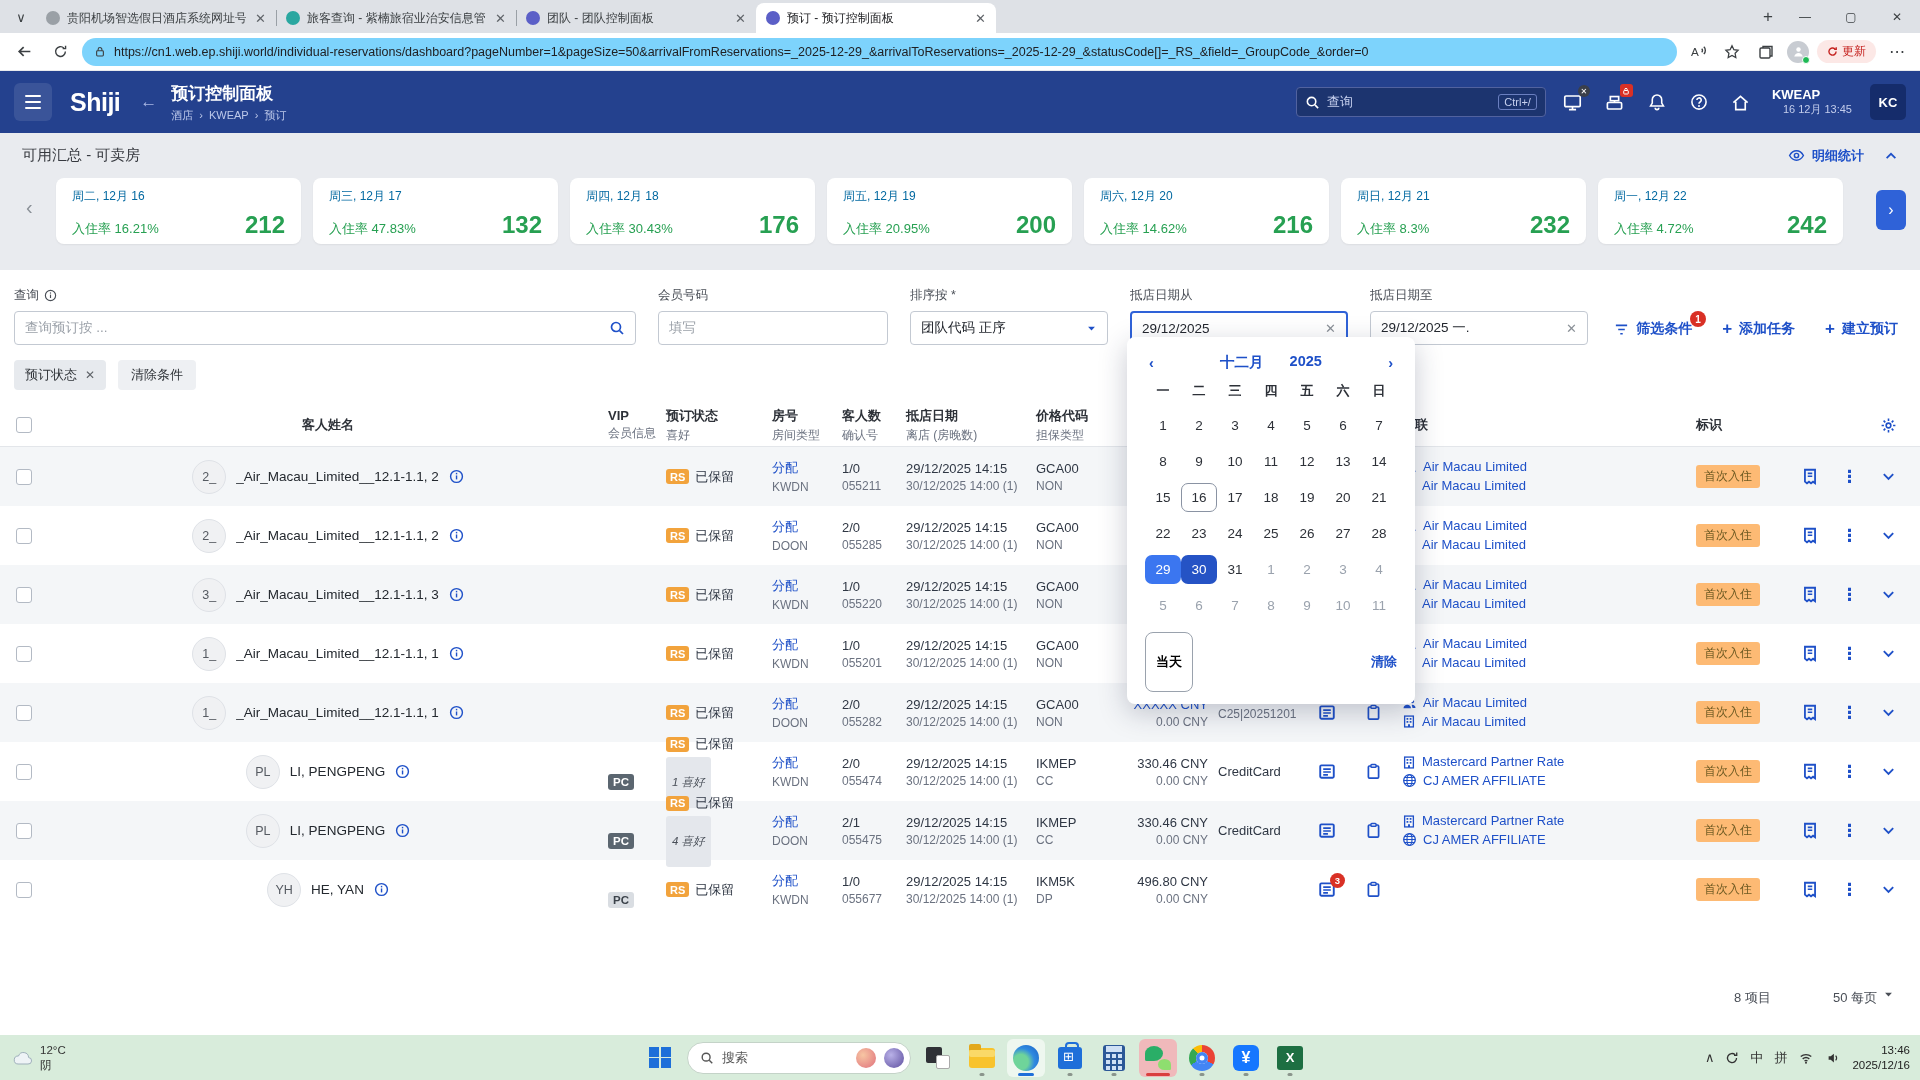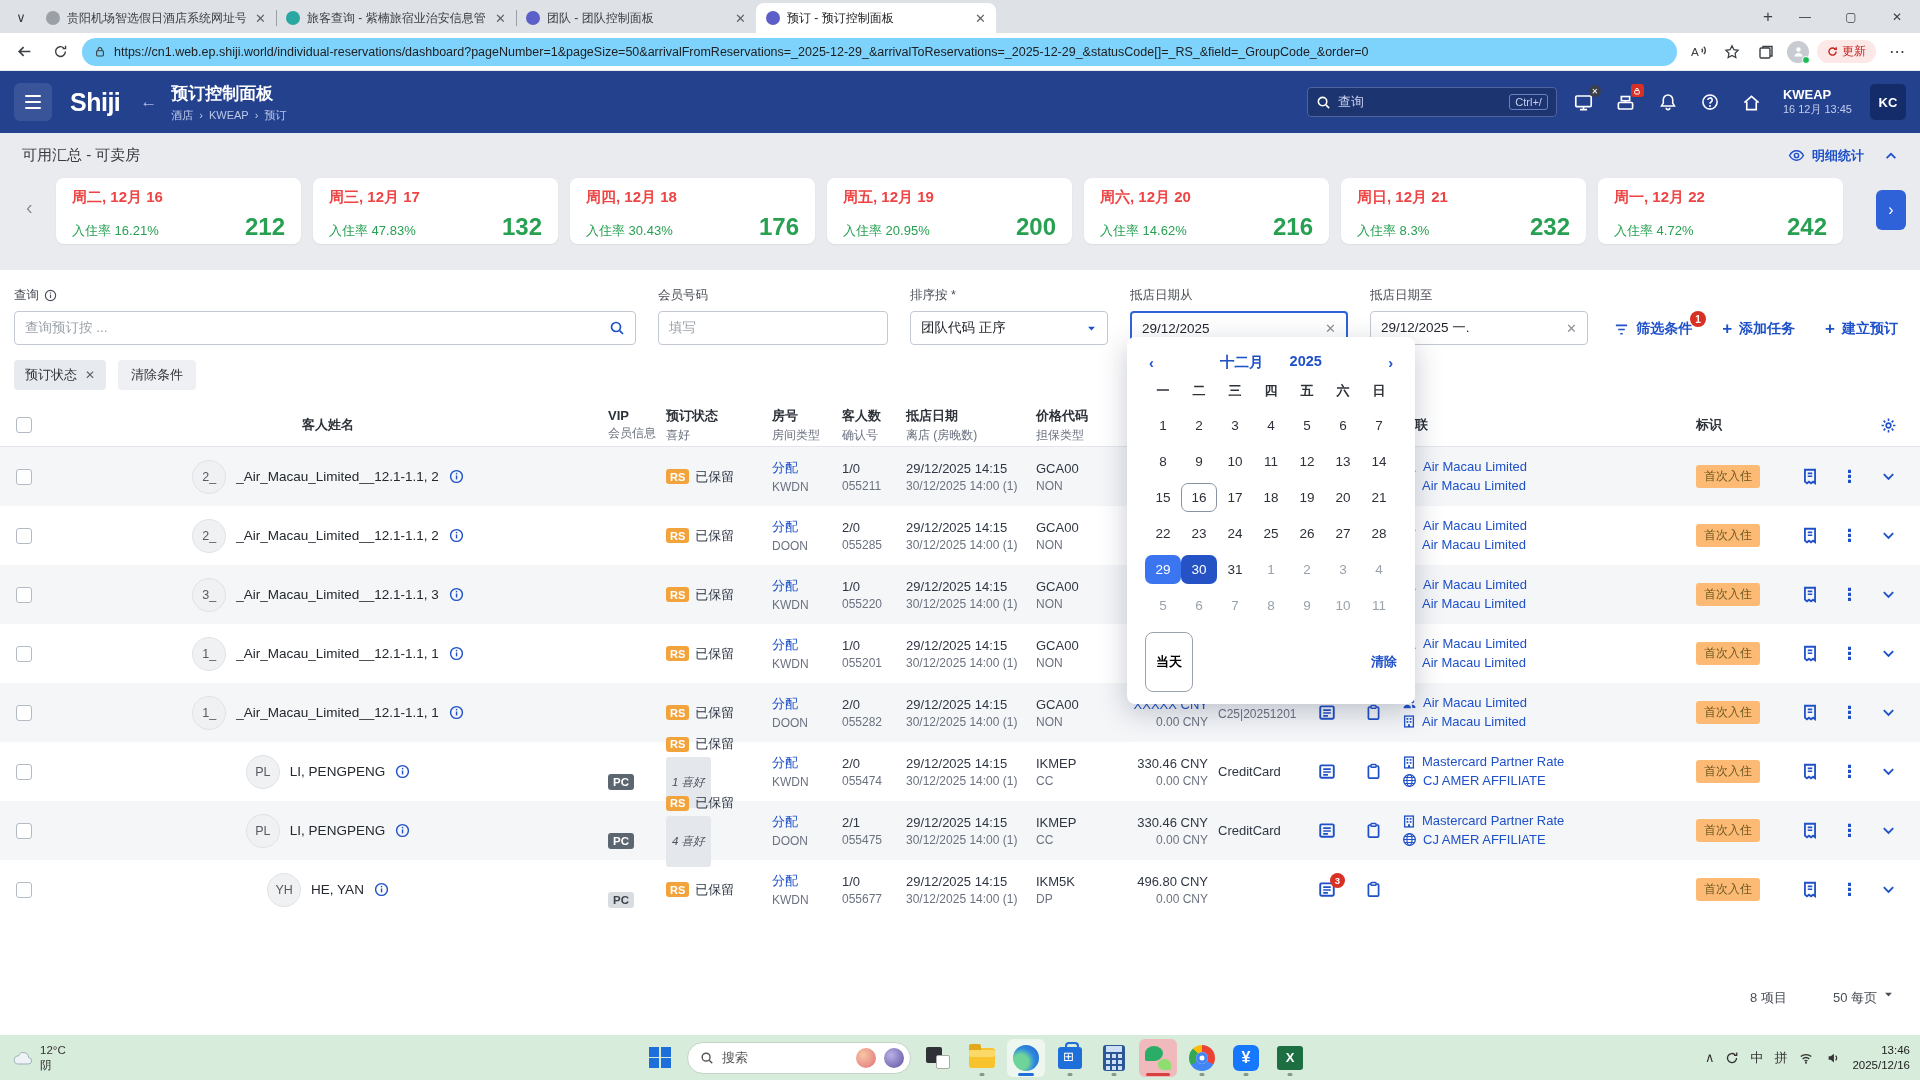--- a/index.html
+++ b/index.html
@@ -41,34 +41,34 @@
   .breadcrumb { font-size:11px; color:#bcc8ea; margin-top:3px; display:flex; gap:6px; align-items:center; }
   .hspacer { flex:1; }
   .hsearch { width:250px; height:30px; background:#1c346f; border:1px solid #51629f; border-radius:4px; display:flex; align-items:center; padding:0 8px; gap:7px; }
   .hsearch .ph { font-size:13px; color:#c6d0ee; flex:1; }
   .hsearch .kbd { font-size:11px; color:#c6d0ee; border:1px solid #6a7fc0; border-radius:3px; padding:1px 5px; }
   .hic { width:30px; height:30px; display:flex; align-items:center; justify-content:center; color:#fff; position:relative; }
   .hic .badge-x { position:absolute; top:-2px; right:-2px; width:12px; height:12px; border-radius:50%; background:#3a3f4a; color:#fff; font-size:8px; display:flex; align-items:center; justify-content:center; }
   .hic .badge-lock { position:absolute; top:-3px; right:-3px; width:13px; height:13px; border-radius:3px; background:#d93025; color:#fff; display:flex; align-items:center; justify-content:center; }
   .prop { text-align:left; line-height:1.25; margin-left:4px; }
   .prop .p1 { font-size:13px; font-weight:700; }
-  .prop .p2 { font-size:11px; color:#c3cdec; }
+  .prop .p2 { font-size:11px; color:#c3cdec;margin-left:11px; }
   .userchip { width:36px; height:36px; border-radius:5px; background:#152c6b; color:#fff; font-size:13px; font-weight:700; display:flex; align-items:center; justify-content:center; margin-left:6px; }
 
   
   .summary { height:137px; background:#e9ebef; padding-top:13px; }
   .sumhead { display:flex; align-items:center; padding:0 22px; }
   .sumhead .st { font-size:15px; color:#36393f; }
   .sumhead .right { margin-left:auto; display:flex; align-items:center; gap:7px; color:#1e50c8; font-size:13px; font-weight:600; }
   .collapse { color:#1e50c8; margin-left:20px; }
   .cards { position:relative; margin-top:13px; padding:0 56px; display:flex; gap:12px; }
   .card-arrow-l { position:absolute; left:26px; top:18px; color:#8a9097; font-size:20px; }
   .card-arrow-r { position:absolute; right:14px; top:12px; width:30px; height:40px; background:#2f62d8; border-radius:6px; color:#fff; display:flex; align-items:center; justify-content:center; font-size:16px; }
   .card { width:245px; height:66px; background:#fff; border-radius:8px; box-shadow:0 1px 2px rgba(0,0,0,.06); padding:10px 16px 0; flex:none; }
-  .card .cd { font-size:15px; color:#ef4444;font-weight:bold; }
+  .card .cd { font-size:12px; color:#0369a1; }
   .card .cline { display:flex; align-items:baseline; margin-top:6px; }
   .card .occ { font-size:13px; color:#27a052; }
   .card .avail { margin-left:auto; font-size:24px; font-weight:700; color:#27a052; }
 
   
   .content { background:#fff; }
   .filters { display:flex; padding:17px 22px 0 14px; gap:22px; }
   .field .flabel { font-size:12.5px; color:#4a4f57; display:flex; align-items:center; gap:5px; margin-bottom:7px; }
   .finput { height:34px; border:1px solid #c3c9d2; border-radius:4px; display:flex; align-items:center; padding:0 10px; font-size:13.5px; color:#23272e; background:#fff; }
   .finput.focused { border:2px solid #2f62d8; }
@@ -110,21 +110,21 @@
   .pcbadge { display:inline-flex; font-size:11.5px; font-weight:700; border-radius:3px; padding:2px 5px; margin-top:20px; align-self:flex-start; }
   .pc-dark { background:#5b6670; color:#fff; } .pc-light { background:#d9dde2; color:#3c434b; }
   .linkblue { color:#1e50c8; }
   .price-masked { color:#1e50c8; }
   .linkline { display:flex; align-items:center; gap:6px; font-size:13px; color:#1e50c8; line-height:1.45; }
   .tanbadge { background:#fdba74; color:#6e5a22; font-size:12px; border-radius:3px; padding:3px 8px; }
   .icbtn { color:#1e50c8; position:relative; }
   .notebadge { position:absolute; top:-7px; right:-8px; background:#d93025; color:#fff; min-width:15px; height:15px; border-radius:8px; font-size:9.5px; font-weight:700; display:flex; align-items:center; justify-content:center; padding:0 3px; }
   .kebab { color:#1e50c8; font-size:17px; font-weight:700; letter-spacing:1px; }
   .pagination { display:flex; justify-content:flex-end; align-items:center; gap:46px; padding:70px 26px 0 0; font-size:13px; color:#4a4f57; }
-  .pp { display:flex; align-items:flex-start; gap:6px; }
+  .pp { display:flex; align-items:flex-start; gap:6px;margin-left:16px; }
 
   
   .dp { position:absolute; left:1127px; top:337px; width:288px; background:#fff; border-radius:8px; box-shadow:0 8px 28px rgba(30,40,70,.25); padding:14px 18px 12px; z-index:60; }
   .dp-nav { display:flex; align-items:center; color:#1e50c8; font-weight:700; font-size:14.5px; padding:2px 4px 10px; }
   .dp-nav .mid { flex:1; display:flex; justify-content:center; gap:26px; }
   .dp-grid { display:grid; grid-template-columns:repeat(7,36px); justify-content:space-between; row-gap:7px; }
   .dp-wd { font-size:13px; font-weight:700; color:#2d3138; text-align:center; padding-bottom:4px; }
   .dp-day { height:29px; display:flex; align-items:center; justify-content:center; font-size:13.5px; color:#2d3138; border-radius:7px; }
   .dp-day.muted { color:#9aa2ad; }
   .dp-day.today { border:1px solid #8a93a3; }

